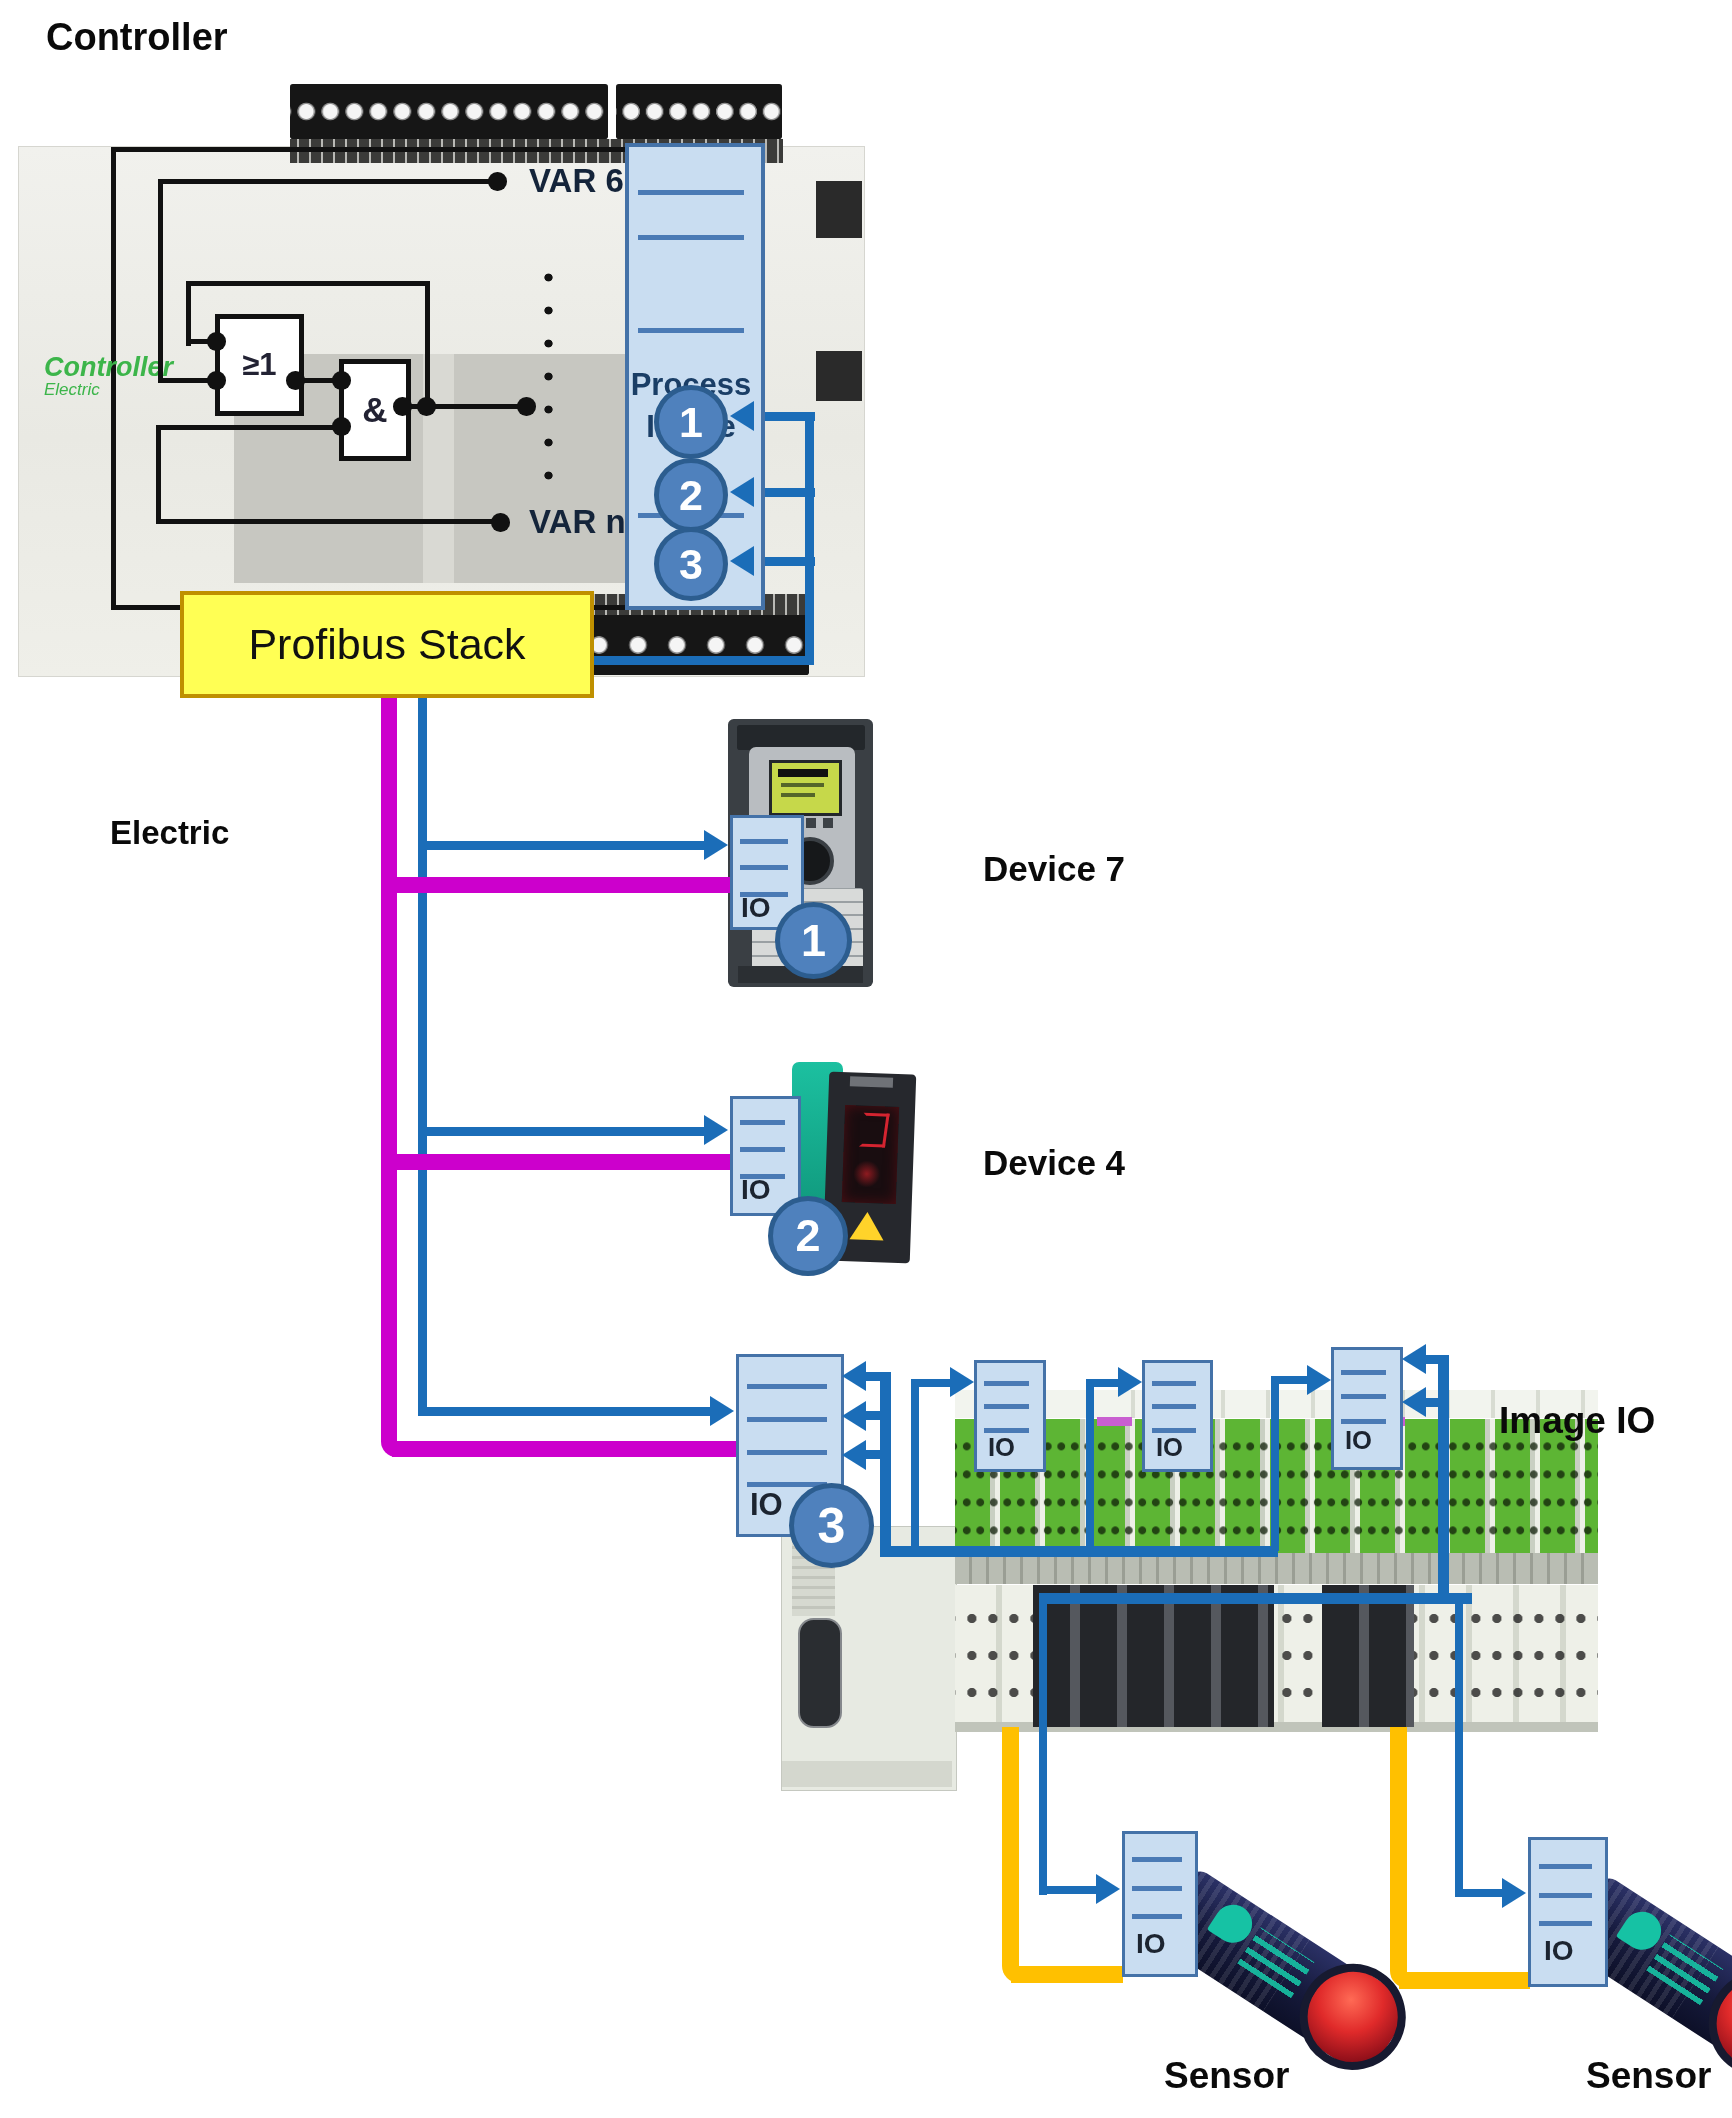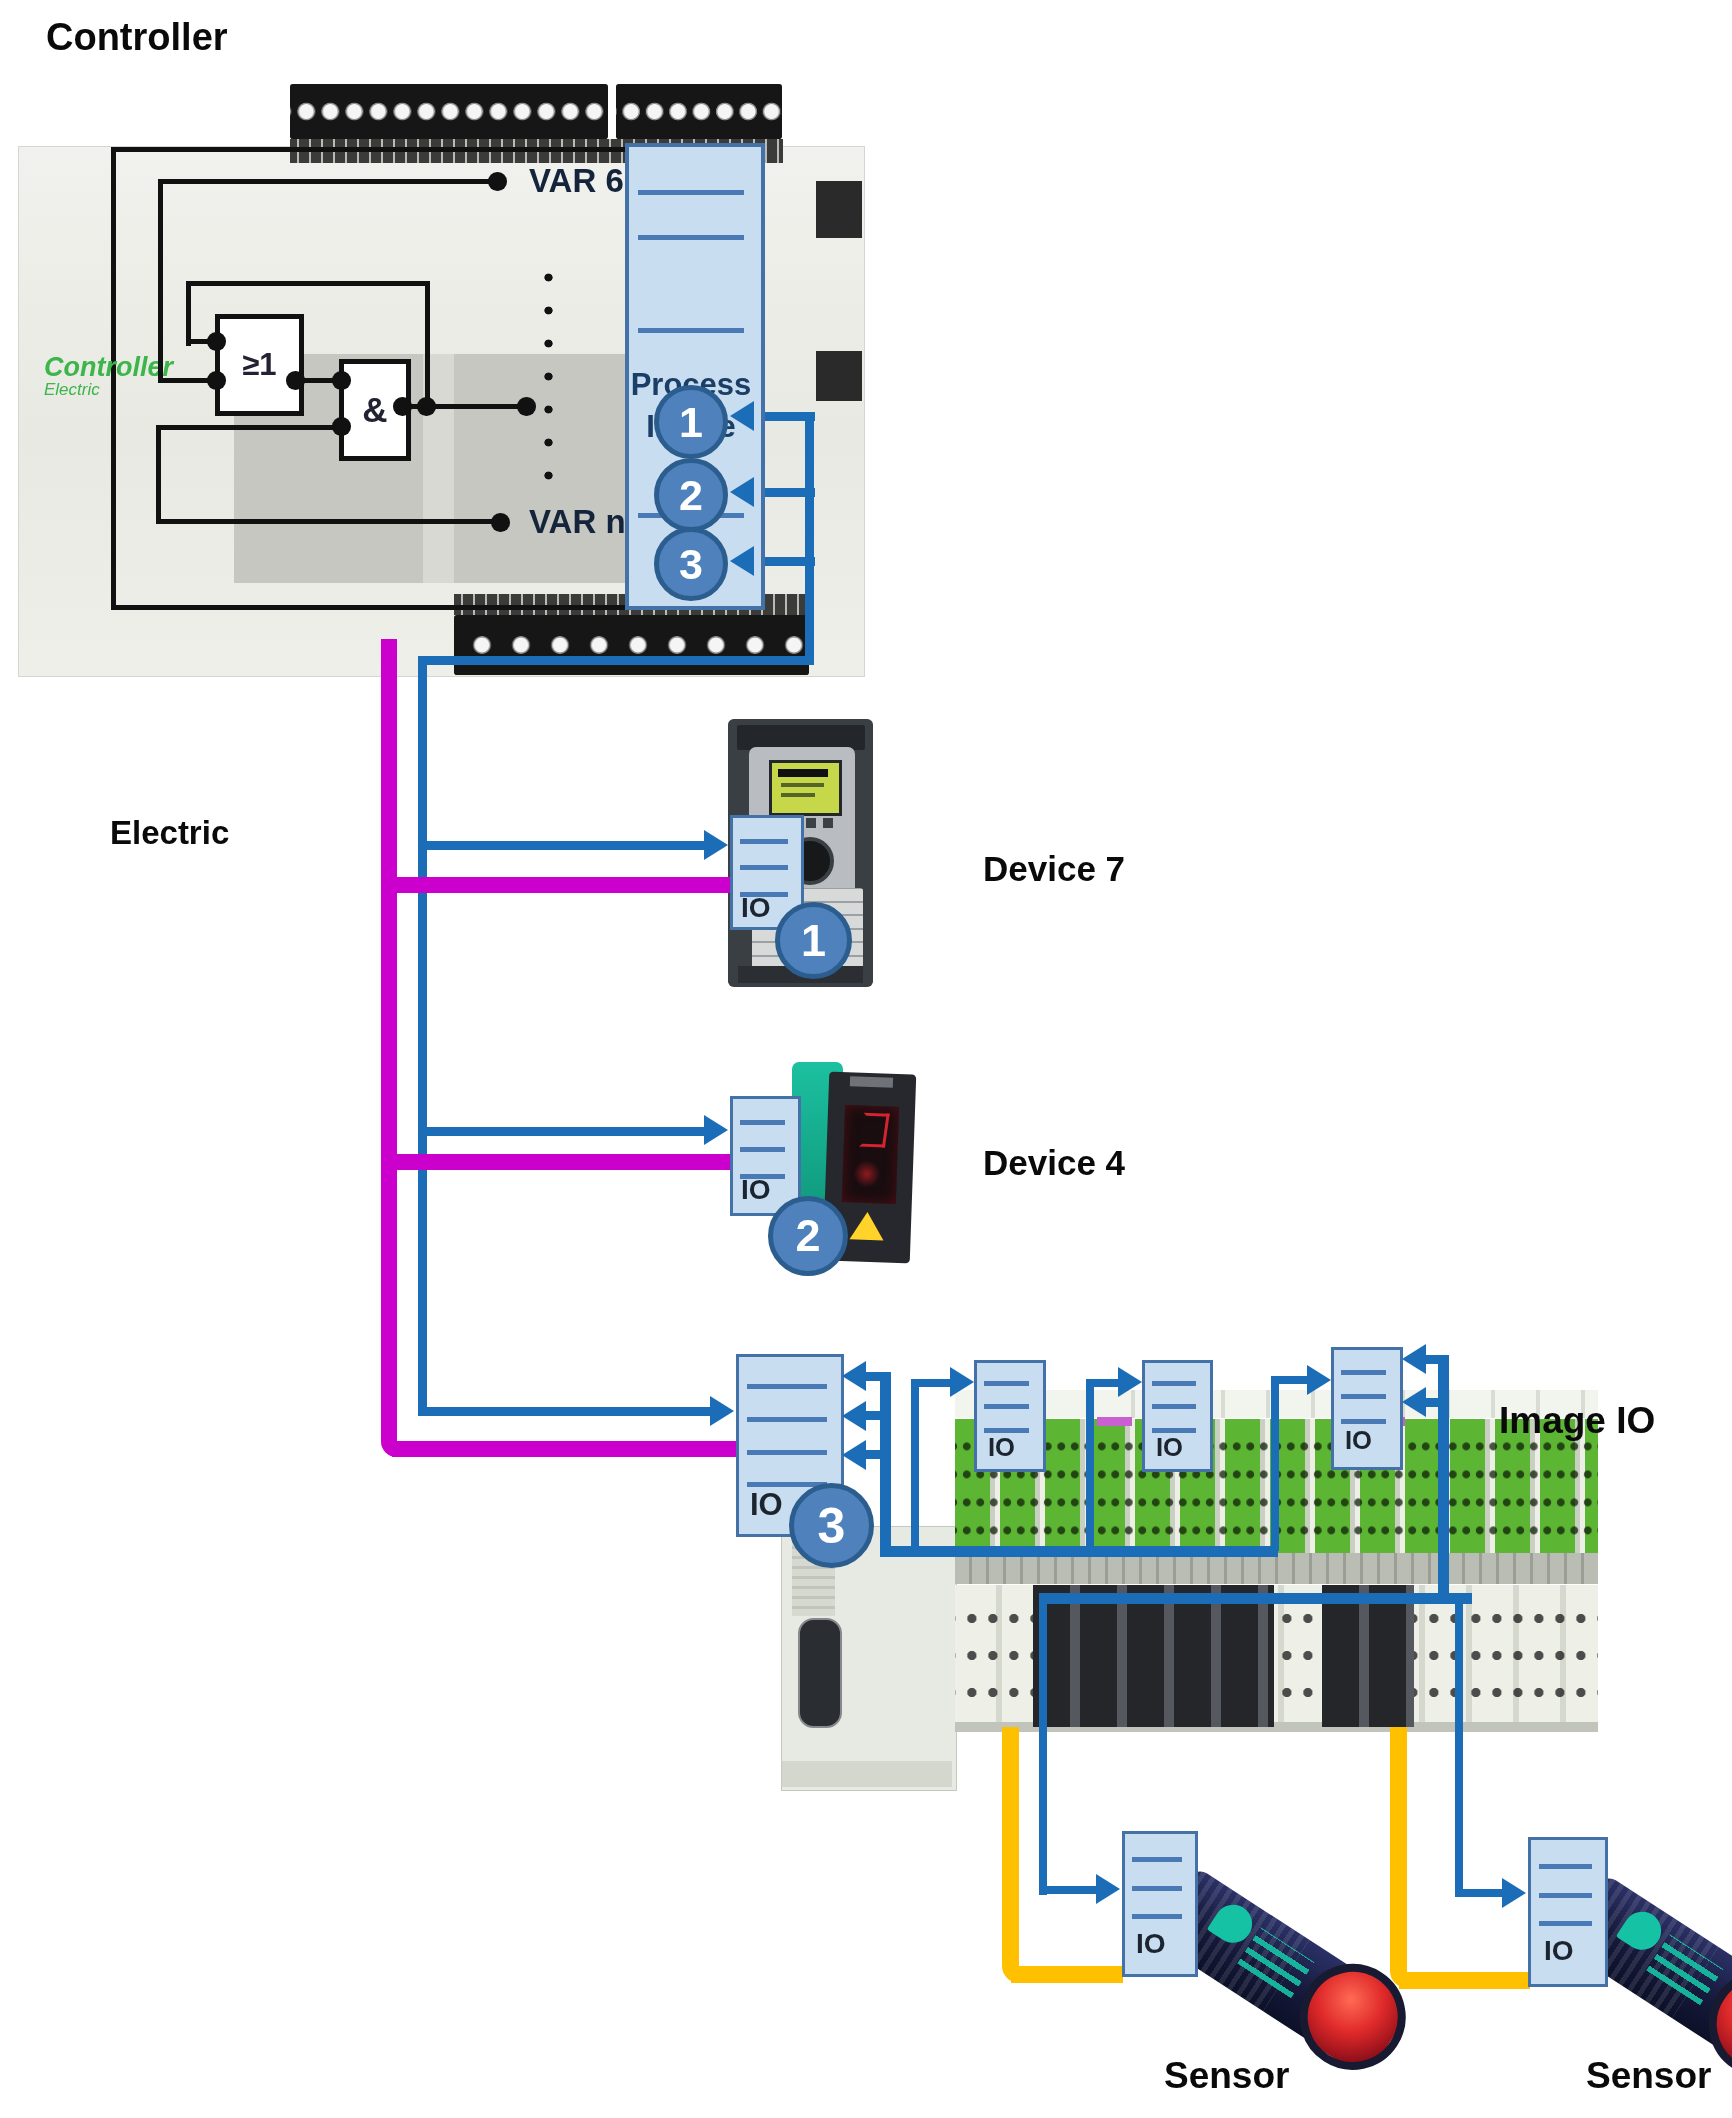--- a/index.html
+++ b/index.html
@@ -132,20 +132,24 @@
   <div class="abs bl" style="left:427px;top:1127px;width:281px;height:9.2px;"></div>
   <div class="abs arw r" style="left:704px;top:1115px;"></div>
   <div class="abs bl" style="left:427px;top:1407px;width:287px;height:9.2px;"></div>
   <div class="abs arw r" style="left:710px;top:1396px;"></div>
 
   <div class="abs ml" style="left:381px;top:639px;width:15.6px;height:818px;border-bottom-left-radius:15.6px;"></div>
   <div class="abs ml" style="left:392px;top:877px;width:338px;height:15.6px;"></div>
   <div class="abs ml" style="left:392px;top:1154px;width:338px;height:15.6px;"></div>
   <div class="abs ml" style="left:392px;top:1441px;width:344px;height:15.6px;"></div>
 
+  <div class="abs" style="left:180px;top:591px;width:406px;height:99px;background:#ffff54;border:4.3px solid #bf9000;z-index:30;
+              display:flex;align-items:center;justify-content:center;">
+    <span style="font-size:43px;color:#111;">Profibus Stack</span>
+  </div>
   <div class="abs biglabel" style="left:110px;top:814px;font-size:33px;">Electric</div>
 
   <div class="abs" style="left:728px;top:719px;width:145px;height:268px;background:#3a3f44;border-radius:5.7px;z-index:4;">
     <div class="abs" style="left:8.5px;top:5.7px;width:128px;height:25.6px;background:#23272b;border-radius:2.8px;"></div>
     <div class="abs" style="left:21px;top:28px;width:106px;height:177px;background:#b9bdc1;border-radius:7px;"></div>
     <div class="abs" style="left:41px;top:41px;width:67px;height:50px;background:#c6d84a;border:3.5px solid #23272b;">
       <div class="abs" style="left:5.7px;top:5.7px;width:50px;height:8.5px;background:#111;"></div>
       <div class="abs" style="left:8.5px;top:20px;width:43px;height:4.3px;background:#55652a;"></div>
       <div class="abs" style="left:8.5px;top:30px;width:34px;height:4.3px;background:#55652a;"></div>
     </div>

